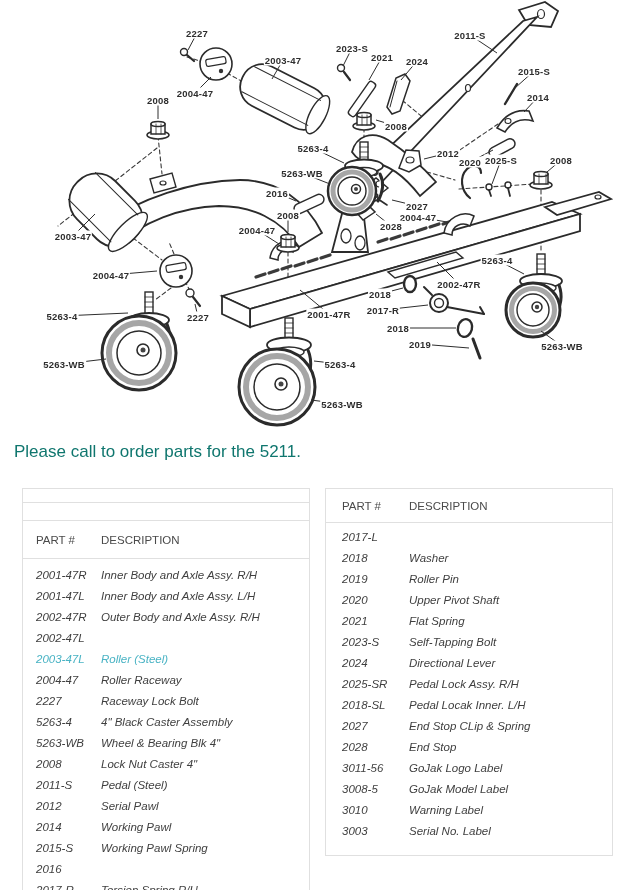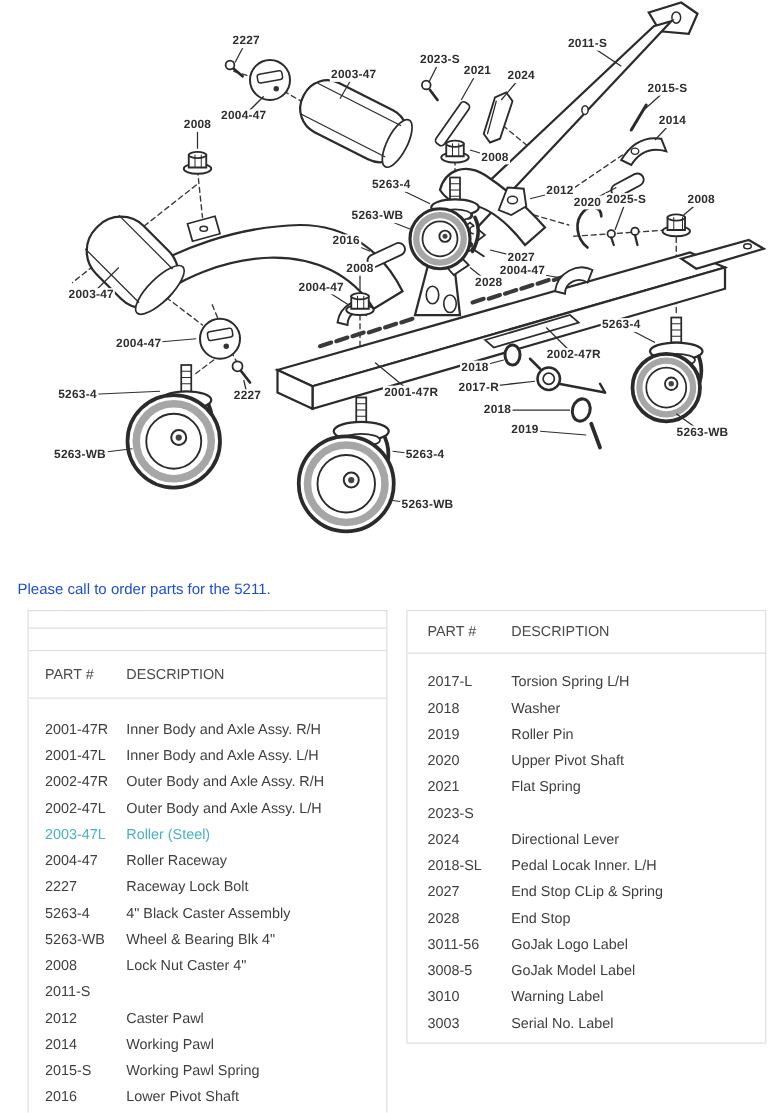--- a/index.html
+++ b/index.html
@@ -3,34 +3,34 @@
 <meta charset="utf-8">
 <style>
   html,body{margin:0;padding:0;background:#fff;}
   body{width:623px;height:890px;overflow:hidden;font-family:"Liberation Sans",sans-serif;}
   .page{position:relative;width:623px;height:890px;background:#fff;}
   .diagram{position:absolute;left:0;top:0;width:623px;height:440px;}
   .diagram svg.art{position:absolute;left:0;top:0;}
   .part-label{position:absolute;transform:translate(-50%,-50%);font-size:9.5px;font-weight:bold;
     color:#2e2e2e;background:#fff;padding:0 1px;white-space:nowrap;letter-spacing:.2px;z-index:3;}
   .leader{stroke:#2e2e2e;stroke-width:1;}
-  .note{position:absolute;left:14px;top:442px;font-size:12px;color:#1d4ed8;margin-top:22px;}
+  .note{position:absolute;left:14px;top:442px;font-size:17px;color:#0f766e;}
   .ptable{position:absolute;top:488px;background:#fff;border:1px solid var(--border);
     font-size:11.5px;color:#3f3f3f;box-sizing:border-box;}
   .ptable.left{left:22px;width:288px;height:420px;border-bottom:none;}
   .ptable.right{left:325px;width:288px;}
   .erow1{height:13px;border-bottom:1px solid var(--border);}
   .erow2{height:17px;border-bottom:1px solid var(--border);}
   .thead{display:flex;align-items:center;border-bottom:1px solid var(--border);color:#4a4a4a;}
   .ptable.left .thead{height:37px;}
   .ptable.right .thead{height:33px;}
   .tbody{display:block;}
   .ptable.left .tbody{padding-top:10px;}
   .ptable.right .tbody{padding:8px 0 9px 0;}
-  .trow{display:flex;align-items:flex-end;height:21px;}
+  .trow{display:flex;align-items:flex-start;height:21px;font-style:italic;}
   .c1{box-sizing:border-box;flex:none;}
   .c2{flex:1;}
   .ptable.left .c1{width:78px;padding-left:13px;}
   .ptable.right .c1{width:83px;padding-left:16px;}
   .trow.link-row{color:var(--link);}
   :root{--border:#e0e0e0;--link:#49b3c4;}
 </style>
 </head>
 <body>
 
@@ -358,21 +358,20 @@
         <div class="trow">
           <div class="c1">2001-47L</div>
           <div class="c2">Inner Body and Axle Assy. L/H</div>
         </div>
         <div class="trow">
           <div class="c1">2002-47R</div>
           <div class="c2">Outer Body and Axle Assy. R/H</div>
         </div>
         <div class="trow">
           <div class="c1">2002-47L</div>
-          <div class="c2">Outer Body and Axle Assy. L/H</div>
         </div>
         <div class="trow link-row">
           <div class="c1">2003-47L</div>
           <div class="c2">Roller (Steel)</div>
         </div>
         <div class="trow">
           <div class="c1">2004-47</div>
           <div class="c2">Roller Raceway</div>
         </div>
         <div class="trow">
@@ -386,78 +385,82 @@
         <div class="trow">
           <div class="c1">5263-WB</div>
           <div class="c2">Wheel &amp; Bearing Blk 4"</div>
         </div>
         <div class="trow">
           <div class="c1">2008</div>
           <div class="c2">Lock Nut Caster 4"</div>
         </div>
         <div class="trow">
           <div class="c1">2011-S</div>
+          <div class="c2">Pedal (Steel)</div>
         </div>
         <div class="trow">
           <div class="c1">2012</div>
-          <div class="c2">Caster Pawl</div>
+          <div class="c2">Serial Pawl</div>
         </div>
         <div class="trow">
           <div class="c1">2014</div>
           <div class="c2">Working Pawl</div>
         </div>
         <div class="trow">
           <div class="c1">2015-S</div>
           <div class="c2">Working Pawl Spring</div>
         </div>
         <div class="trow">
           <div class="c1">2016</div>
-          <div class="c2">Lower Pivot Shaft</div>
         </div>
         <div class="trow">
           <div class="c1">2017-R</div>
           <div class="c2">Torsion Spring R/H</div>
         </div>
       </div>
   </div>
 
   <div class="ptable right">
     <div class="thead">
       <div class="c1">PART #</div>
       <div class="c2">DESCRIPTION</div>
     </div>
     <div class="tbody" id="right-tbody">
         <div class="trow">
           <div class="c1">2017-L</div>
-          <div class="c2">Torsion Spring L/H</div>
         </div>
         <div class="trow">
           <div class="c1">2018</div>
           <div class="c2">Washer</div>
         </div>
         <div class="trow">
           <div class="c1">2019</div>
           <div class="c2">Roller Pin</div>
         </div>
         <div class="trow">
           <div class="c1">2020</div>
           <div class="c2">Upper Pivot Shaft</div>
         </div>
         <div class="trow">
           <div class="c1">2021</div>
           <div class="c2">Flat Spring</div>
         </div>
         <div class="trow">
           <div class="c1">2023-S</div>
+          <div class="c2">Self-Tapping Bolt</div>
         </div>
         <div class="trow">
           <div class="c1">2024</div>
           <div class="c2">Directional Lever</div>
         </div>
         <div class="trow">
+          <div class="c1">2025-SR</div>
+          <div class="c2">Pedal Lock Assy. R/H</div>
+        </div>
+        <div class="trow">
           <div class="c1">2018-SL</div>
           <div class="c2">Pedal Locak Inner. L/H</div>
         </div>
         <div class="trow">
           <div class="c1">2027</div>
           <div class="c2">End Stop CLip &amp; Spring</div>
         </div>
         <div class="trow">
           <div class="c1">2028</div>
           <div class="c2">End Stop</div>

